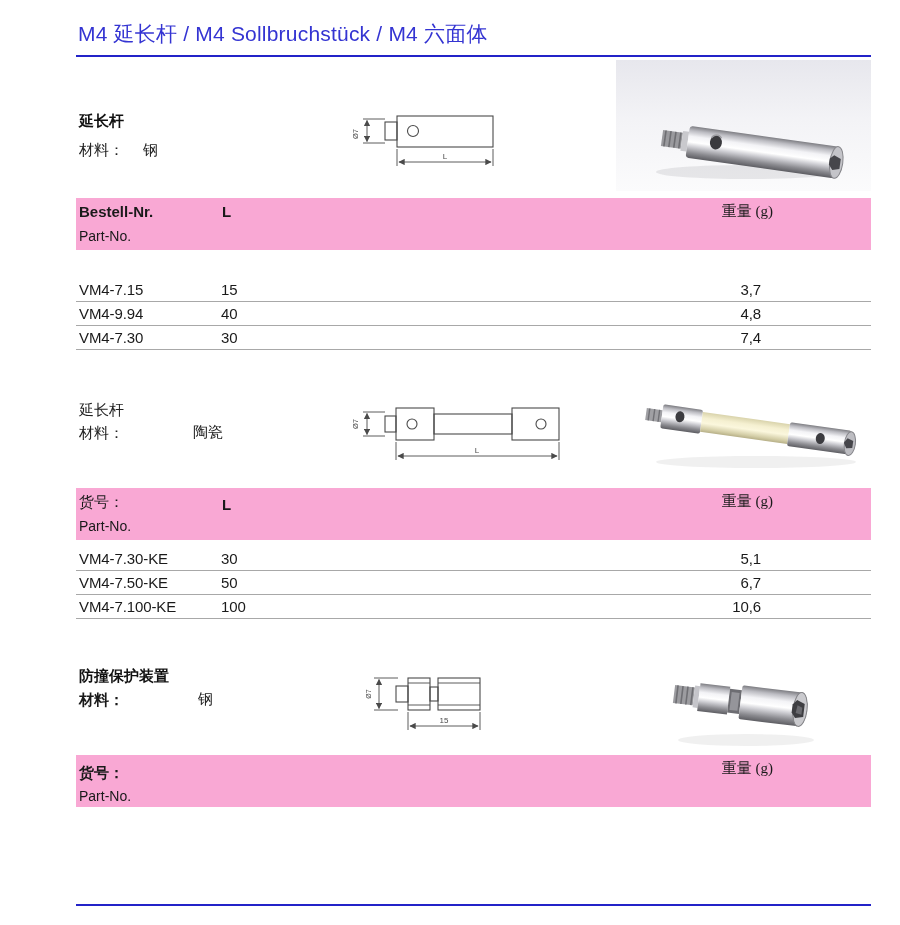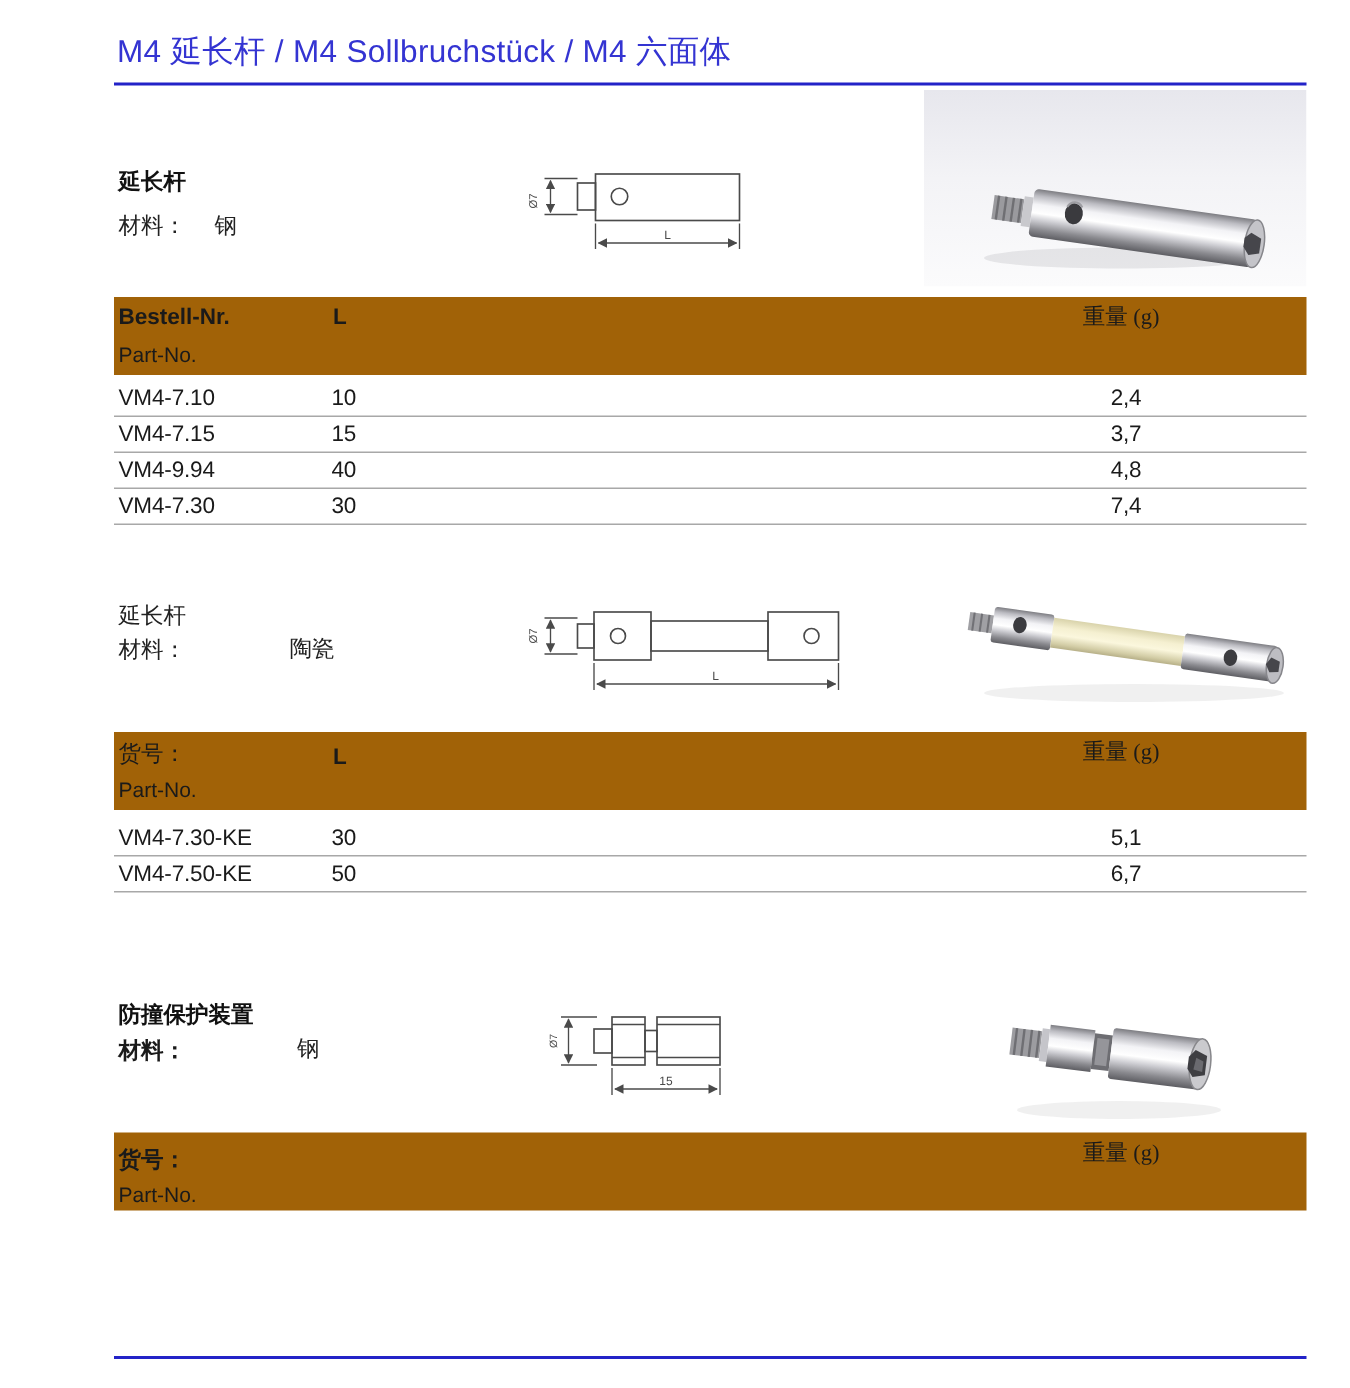--- a/index.html
+++ b/index.html
@@ -5,21 +5,21 @@
   html,body{margin:0;padding:0;background:#ffffff;}
   #page{position:relative;width:900px;height:925px;background:#ffffff;overflow:hidden;
         font-family:"Liberation Sans",sans-serif;color:#1a1a1a;margin-left:16px;}
   .abs{position:absolute;}
   .title{left:62px;top:20px;font-size:21px;letter-spacing:.2px;color:#3434d2;font-weight:400;}
   .rule{left:60px;width:795px;height:2px;background:#2323c8;}
   .rule-top{top:55px;} .rule-bottom{top:904px;}
   .heading{font-size:15px;font-weight:bold;color:#111;}
   .cjk-serif{font-family:"Liberation Serif",serif;font-weight:400;color:#222;}
   .mat{font-size:15px;text-align:center;}
-  .band{left:60px;width:795px;height:52px;background:#a16207;}
+  .band{left:60px;width:795px;height:52px;background:#f9a8d4;}
   .band .h1{position:absolute;left:3px;top:5px;font-size:15px;font-weight:bold;}
   .band .h1.serif{font-family:"Liberation Serif",serif;font-weight:400;}
   .band .hL{position:absolute;left:146px;top:5px;font-size:15px;font-weight:bold;}
   .band .hw{position:absolute;right:98px;top:4px;font-size:15px;font-family:"Liberation Serif",serif;}
   .band .h2{position:absolute;left:3px;top:30px;font-size:14px;}
   .trow{position:absolute;left:60px;width:795px;height:23px;border-bottom:1px solid #a8a8a8;}
   .trow .cell{position:absolute;top:3px;font-size:15px;letter-spacing:-.1px;}
   .trow .part{left:3px;} .trow .len{left:145px;} .trow .wt{right:110px;}
   .trow.tall{height:28px;} .trow.tall .cell{top:6px;}
   svg text{font-family:"Liberation Sans",sans-serif;}
@@ -92,25 +92,20 @@
       <polygon points="173,-7 180,-4 180,6 173,8 169,3 169,-3" fill="#46464b"></polygon>
     </g>
   </svg>
 
   <div class="abs band" style="top:198px">
     <span class="h1">Bestell-Nr.</span>
     <span class="hL">L</span>
     <span class="hw">重量 (g)</span>
     <span class="h2">Part-No.</span>
   </div>
-  <div class="trow" style="top:254px">
-    <span class="cell part">VM4-7.10</span>
-    <span class="cell len">10</span>
-    <span class="cell wt">2,4</span>
-  </div>
   <div class="trow" style="top:278px">
     <span class="cell part">VM4-7.15</span>
     <span class="cell len">15</span>
     <span class="cell wt">3,7</span>
   </div>
   <div class="trow" style="top:302px">
     <span class="cell part">VM4-9.94</span>
     <span class="cell len">40</span>
     <span class="cell wt">4,8</span>
   </div>
@@ -180,20 +175,25 @@
   <div class="trow" style="top:547px">
     <span class="cell part">VM4-7.30-KE</span>
     <span class="cell len">30</span>
     <span class="cell wt">5,1</span>
   </div>
   <div class="trow" style="top:571px">
     <span class="cell part">VM4-7.50-KE</span>
     <span class="cell len">50</span>
     <span class="cell wt">6,7</span>
   </div>
+  <div class="trow" style="top:595px">
+    <span class="cell part">VM4-7.100-KE</span>
+    <span class="cell len">100</span>
+    <span class="cell wt">10,6</span>
+  </div>
 
   <div class="abs heading" style="left:63px;top:667px">防撞保护装置</div>
   <div class="abs mat" style="left:63px;top:691px;font-weight:bold">材料：</div>
   <div class="abs mat cjk-serif" style="left:182px;top:690px">钢</div>
 
   <svg class="abs" style="left:350px;top:660px" width="120" height="78" viewBox="0 0 120 78">
     <g stroke="#4a4a4a" stroke-width="0.9" fill="none">
       <line x1="8" y1="18" x2="32" y2="18"></line>
         <line x1="8" y1="50" x2="32" y2="50"></line>
       <line x1="13" y1="19.5" x2="13" y2="48.5" marker-start="url(#arr)" marker-end="url(#arr)"></line>

